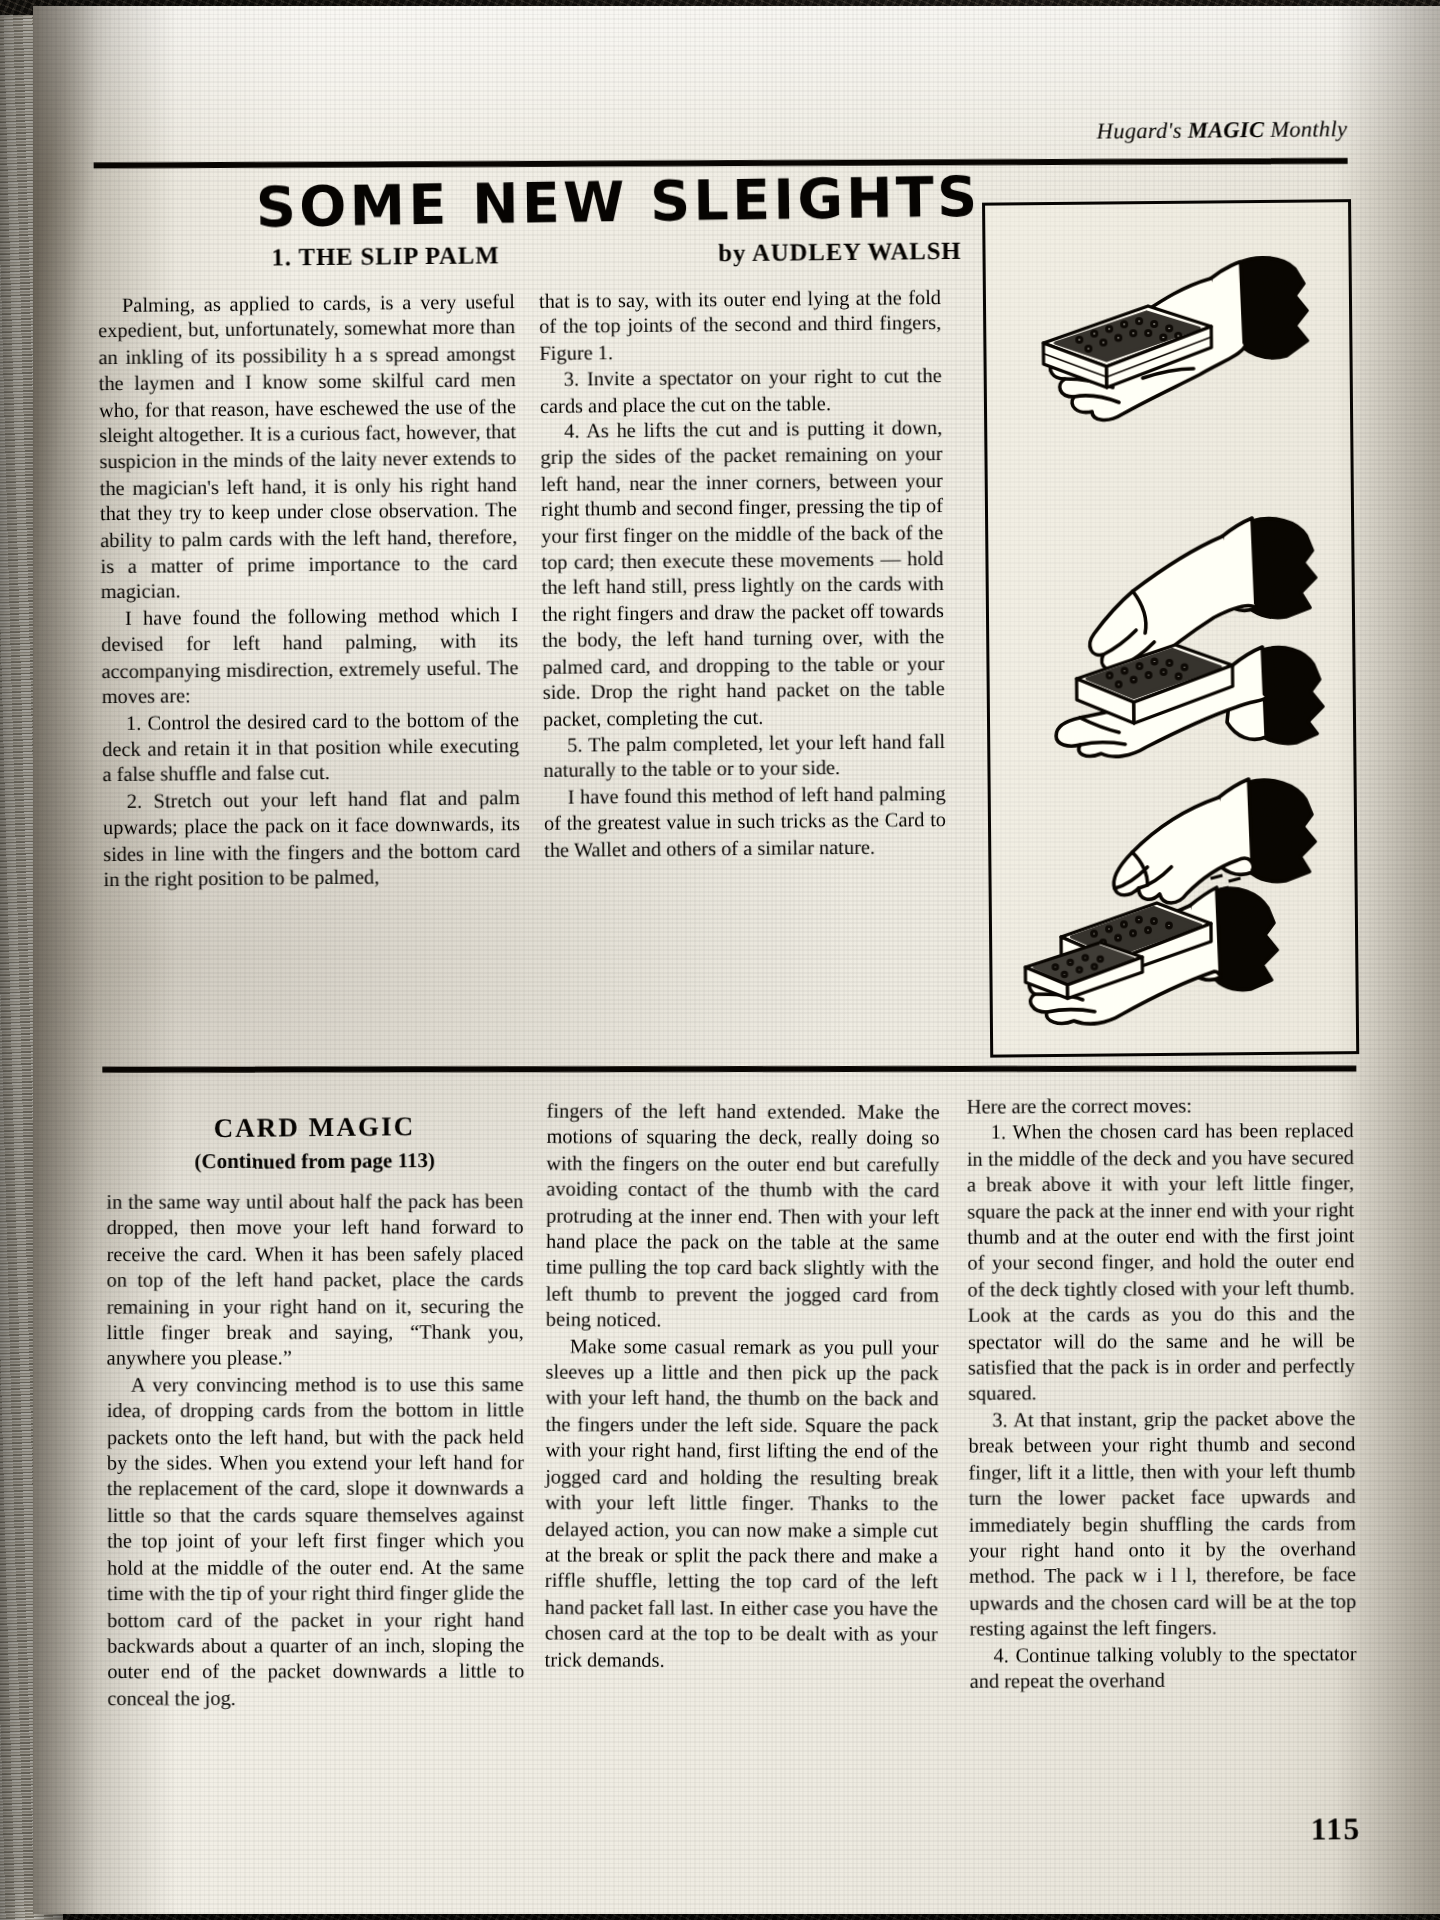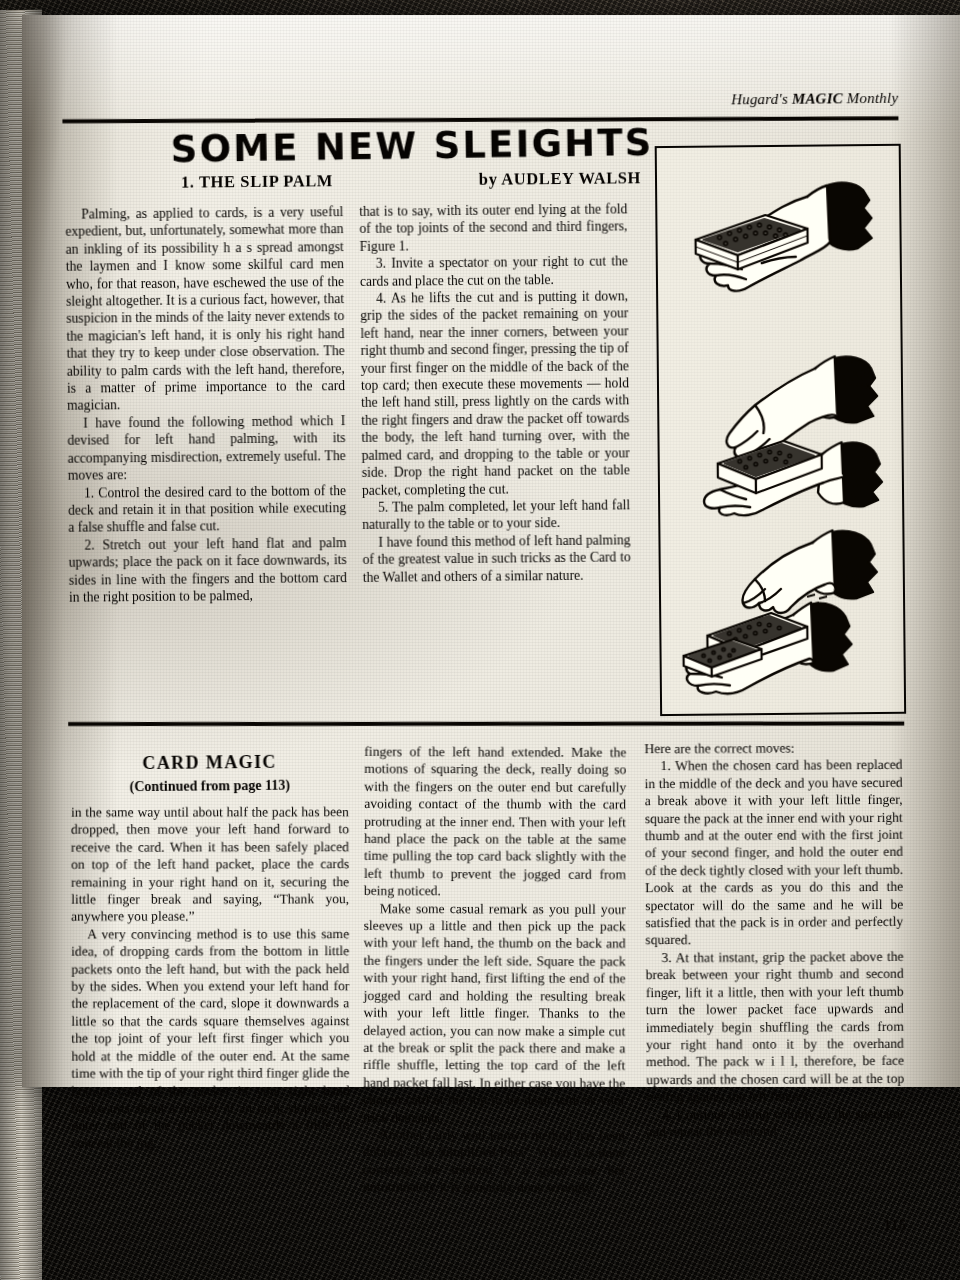--- a/index.html
+++ b/index.html
@@ -42,23 +42,23 @@
   .page-block-edge::after {
     content:"";
     position:absolute; inset:0;
     background: linear-gradient(90deg, rgba(0,0,0,.45), rgba(0,0,0,0) 55%, rgba(0,0,0,.38));
   }
 
   
   .sheet {
     position: absolute;
     left: 22px;
-    top: 15px;
+    top: 4px;
     width: 938px;
-    height: 1072px;
+    height: 1272px;
     background:
       radial-gradient(150% 60% at 8% 50%, rgba(120,110,95,.28) 0%, rgba(255,255,255,0) 34%),
       linear-gradient(97deg, #b9b3a6 0 2.2%, #e6e2d7 5%, #f2efe6 18%, #eeebe1 62%, #e7e3d8 88%, #d3cec2 100%);
     box-shadow: 0 0 26px rgba(0,0,0,.55);
   }
   
   .grain {
     position: absolute; inset: 0;
     background-image:
       repeating-linear-gradient(0deg, rgba(0,0,0,.035) 0 1px, rgba(255,255,255,0) 1px 3px),
@@ -190,21 +190,21 @@
   }
 
   #col-c { left: 2px;   top: 726px; width: 278px; }
   #col-d { left: 296px; top: 668px; width: 262px; }
   #col-e { left: 576px; top: 668px; width: 258px; }
 
   .folio {
     position: absolute;
     right: 2px; top: 1148px;
     font-weight: bold;
-    font-size: 14px;
+    font-size: 21px;
     letter-spacing: 1px;
   }
 
   
   #col-c { transform: rotate(0.45deg); transform-origin: 0 0; }
   #col-d { transform: rotate(0.75deg); transform-origin: 0 0; }
   #col-e { transform: rotate(0.25deg); transform-origin: 0 0; }
 
   .ink-soft { filter: blur(.18px) contrast(1.12); }
 
@@ -437,21 +437,20 @@
       <div class="sec-sub">(Continued from page 113)</div>
 
       <div class="col" id="col-c">
         <p class="noind">in the same way until about half the pack has been dropped, then move your left hand forward to receive the card. When it has been safely placed on top of the left hand packet, place the cards remaining in your right hand on it, securing the little finger break and saying, “Thank you, anywhere you please.”</p>
         <p>A very convincing method is to use this same idea, of dropping cards from the bottom in little packets onto the left hand, but with the pack held by the sides. When you extend your left hand for the replacement of the card, slope it downwards a little so that the cards square themselves against the top joint of your left first finger which you hold at the middle of the outer end. At the same time with the tip of your right third finger glide the bottom card of the packet in your right hand backwards about a quarter of an inch, sloping the outer end of the packet downwards a little to conceal the jog.</p>
       </div>
 
       <div class="col" id="col-d">
         <p class="noind">fingers of the left hand extended. Make the motions of squaring the deck, really doing so with the fingers on the outer end but carefully avoiding contact of the thumb with the card protruding at the inner end. Then with your left hand place the pack on the table at the same time pulling the top card back slightly with the left thumb to prevent the jogged card from being noticed.</p>
         <p>Make some casual remark as you pull your sleeves up a little and then pick up the pack with your left hand, the thumb on the back and the fingers under the left side. Square the pack with your right hand, first lifting the end of the jogged card and holding the resulting break with your left little finger. Thanks to the delayed action, you can now make a simple cut at the break or split the pack there and make a riffle shuffle, letting the top card of the left hand packet fall last. In either case you have the chosen card at the top to be dealt with as your trick demands.</p>
-        <p>Another fairly well known method has been dubbed “The Simplified Pass”. When it is done correctly, the method is a good one but unfortunately it is generally done wrongly.</p>
       </div>
 
       <div class="col" id="col-e">
         <p class="noind">Here are the correct moves:</p>
         <p>1. When the chosen card has been replaced in the middle of the deck and you have secured a break above it with your left little finger, square the pack at the inner end with your right thumb and at the outer end with the first joint of your second finger, and hold the outer end of the deck tightly closed with your left thumb. Look at the cards as you do this and the spectator will do the same and he will be satisfied that the pack is in order and perfectly squared.</p>
         <p>3. At that instant, grip the packet above the break between your right thumb and second finger, lift it a little, then with your left thumb turn the lower packet face upwards and immediately begin shuffling the cards from your right hand onto it by the overhand method. The pack w i l l, therefore, be face upwards and the chosen card will be at the top resting against the left fingers.</p>
         <p>4. Continue talking volubly to the spectator and repeat the overhand</p>
       </div>
 
       <div class="folio">115</div>

